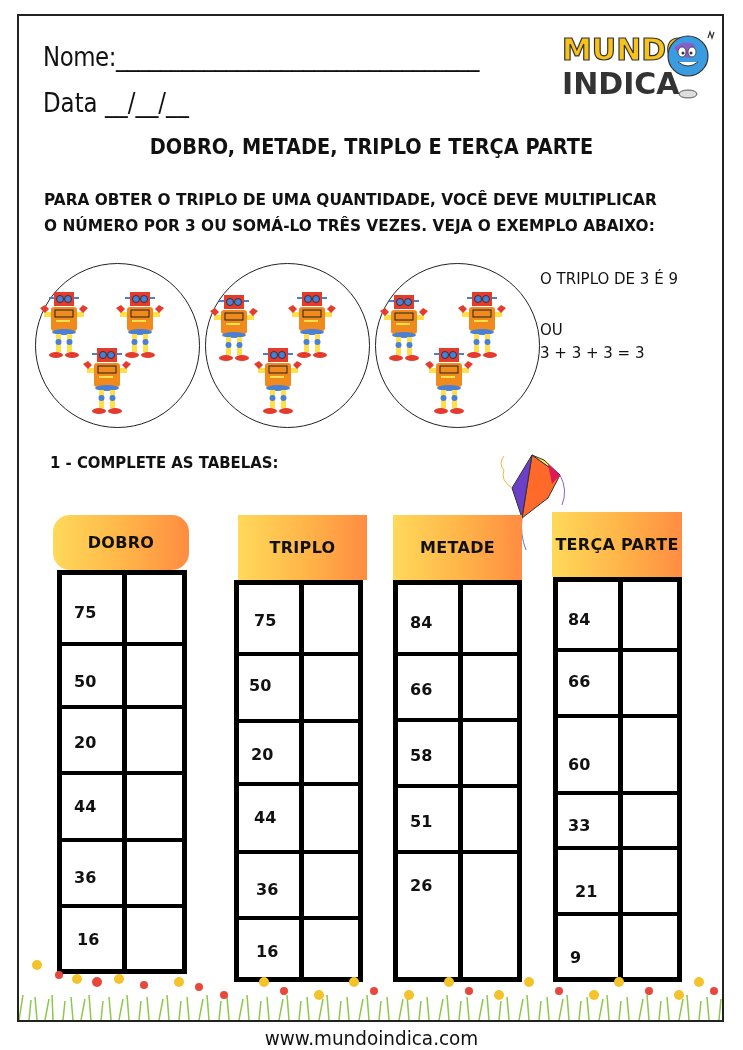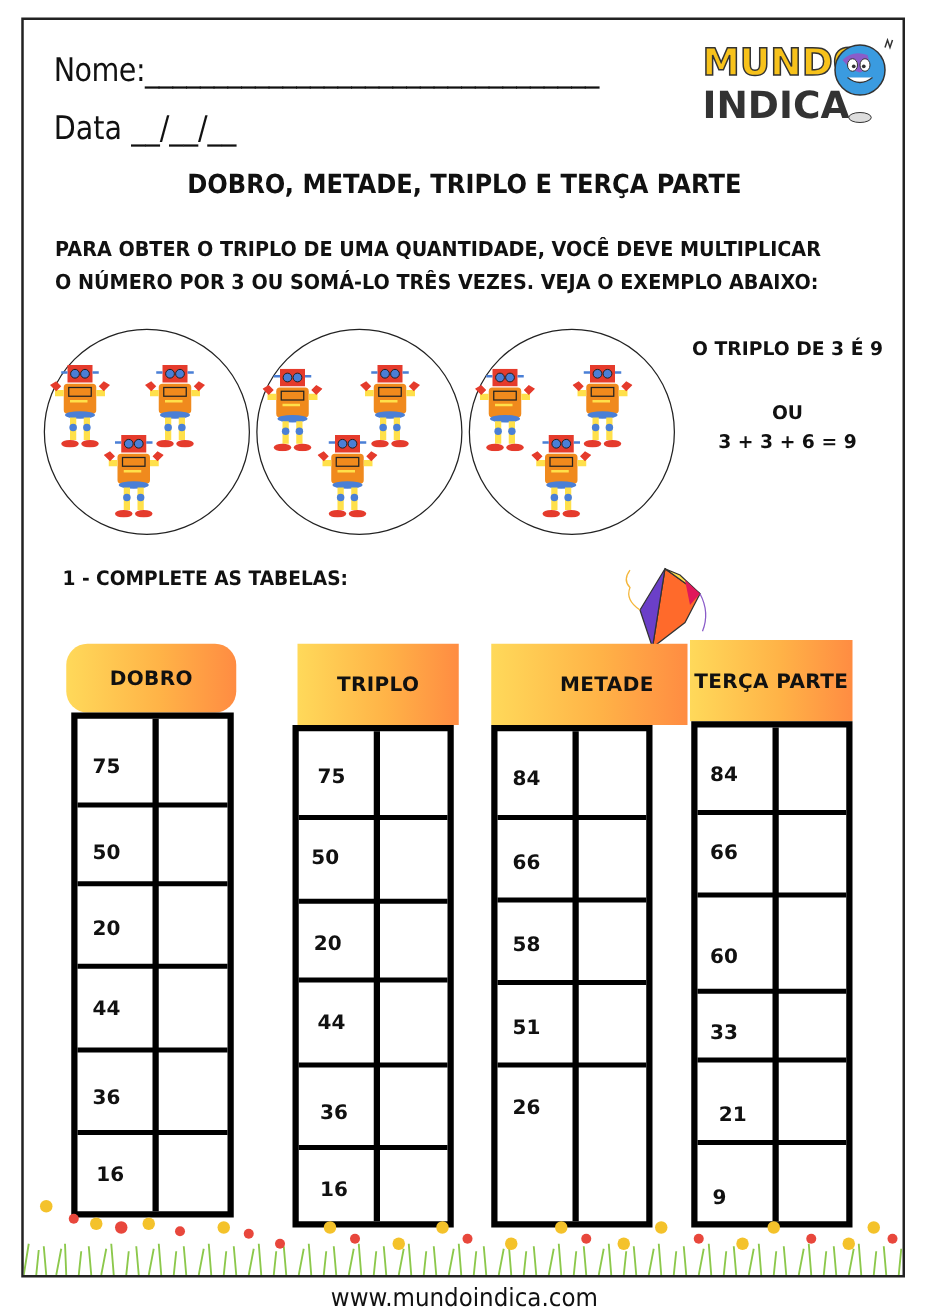--- a/index.html
+++ b/index.html
@@ -5,21 +5,21 @@
   html, body { margin:0; padding:0; background:#fff; }
   body { width:743px; height:1050px; position:relative; overflow:hidden; font-family:"DejaVu Sans", sans-serif; color:#111; }
   .frame { position:absolute; left:17px; top:14px; width:707px; height:1008px; border:2px solid #222; box-sizing:border-box; }
   .nome { position:absolute; left:43px; top:42px; font-size:26px; font-weight:400; letter-spacing:-0.5px; font-family:"DejaVu Sans", sans-serif; transform:scaleX(0.88); transform-origin:left; white-space:nowrap; }
   .data { position:absolute; left:43px; top:88px; font-size:26px; transform:scaleX(0.88); transform-origin:left; white-space:nowrap; }
   .logo { position:absolute; left:560px; top:30px; width:160px; height:70px; }
   .title { position:absolute; left:0; width:743px; top:135px; text-align:center; font-size:21px; font-weight:bold; transform:scaleX(0.92); }
   .intro { position:absolute; left:44px; top:187px; font-size:16.5px; font-weight:bold; line-height:26px; transform:scaleX(0.93); transform-origin:left; white-space:nowrap; }
   .circle { position:absolute; width:165px; height:165px; border:1.3px solid #222; border-radius:50%; box-sizing:border-box; }
   .robot { position:absolute; width:48px; height:66px; }
-  .example { position:absolute; left:540px; top:268px; width:180px; text-align:center; font-weight:bold; font-size:15px; }
+  .example { position:absolute; left:540px; top:268px; width:180px; text-align:left; font-weight:normal; font-size:15px; }
   .example .l1 { margin-bottom:28px; }
   .example div { line-height:23px; }
   .section { position:absolute; left:50px; top:453px; font-size:16px; font-weight:bold; transform:scaleX(0.93); transform-origin:left; white-space:nowrap; }
   .kite { position:absolute; left:490px; top:450px; width:80px; height:110px; }
   .hdr { position:absolute; height:66px; background:linear-gradient(90deg,#ffd95a 0%, #ffb347 55%, #ff8c42 100%); display:flex; align-items:center; justify-content:center; font-weight:bold; font-size:16px; letter-spacing:0.3px; }
   .tbl { position:absolute; border:5px solid #000; box-sizing:border-box; }
   .row { position:absolute; left:0; right:0; border-bottom:4px solid #000; box-sizing:border-box; }
   .row:last-child { border-bottom:none; }
   .vline { position:absolute; top:0; bottom:0; width:5px; background:#000; }
   .cellnum { position:absolute; font-weight:bold; font-size:16px; }
@@ -111,21 +111,21 @@
 <svg class="robot" style="left:458px; top:292px;" viewBox="0 0 48 66">
     <use href="#robot"></use>
   </svg>
 <svg class="robot" style="left:425px; top:348px;" viewBox="0 0 48 66">
     <use href="#robot"></use>
   </svg>
 
 <div class="example">
   <div class="l1">O TRIPLO DE 3 É 9</div>
   <div>OU</div>
-  <div>3 + 3 + 6 = 9</div>
+  <div>3 + 3 + 3 = 3</div>
 </div>
 
 <div class="section">1 - COMPLETE AS TABELAS:</div>
 
 <svg class="kite" viewBox="0 0 80 110">
   <polygon points="42,5 70,25 58,48 32,68" fill="#ff6a2b" stroke="#333" stroke-width="1"></polygon>
   <polygon points="42,5 32,68 22,38" fill="#6b3fc8" stroke="#333" stroke-width="1"></polygon>
   <polygon points="42,5 70,25 54,10" fill="#ffe04a" stroke="#333" stroke-width="1"></polygon>
   <polygon points="58,14 70,25 62,34" fill="#e0185a"></polygon>
   <path d="M32 68 Q20 80 28 92 Q20 100 10 104" stroke="#e53b2c" fill="none" stroke-width="1"></path>
@@ -173,21 +173,21 @@
       <span class="cellnum" style="left:15px; top:22px;">44</span>
     </div>
   <div class="row" style="top:269px; height:66px;">
       <span class="cellnum" style="left:17px; top:26px;">36</span>
     </div>
   <div class="row" style="top:335px; height:62px;">
       <span class="cellnum" style="left:17px; top:22px;">16</span>
     </div>
 </div>
 
-<div class="hdr" style="left:393px; top:515px; width:129px; height:65px;padding-left:28px;">METADE</div>
+<div class="hdr" style="left:393px; top:515px; width:129px; height:65px;">METADE</div>
 <div class="tbl" style="left:393px; top:580px; width:129px; height:402px;">
   <div class="vline" style="left:60px;"></div>
   <div class="row" style="top:0; height:71px;">
       <span class="cellnum" style="left:12px; top:28px;">84</span>
     </div>
   <div class="row" style="top:67px; height:70px;">
       <span class="cellnum" style="left:12px; top:28px;">66</span>
     </div>
   <div class="row" style="top:133px; height:70px;">
       <span class="cellnum" style="left:12px; top:28px;">58</span>

